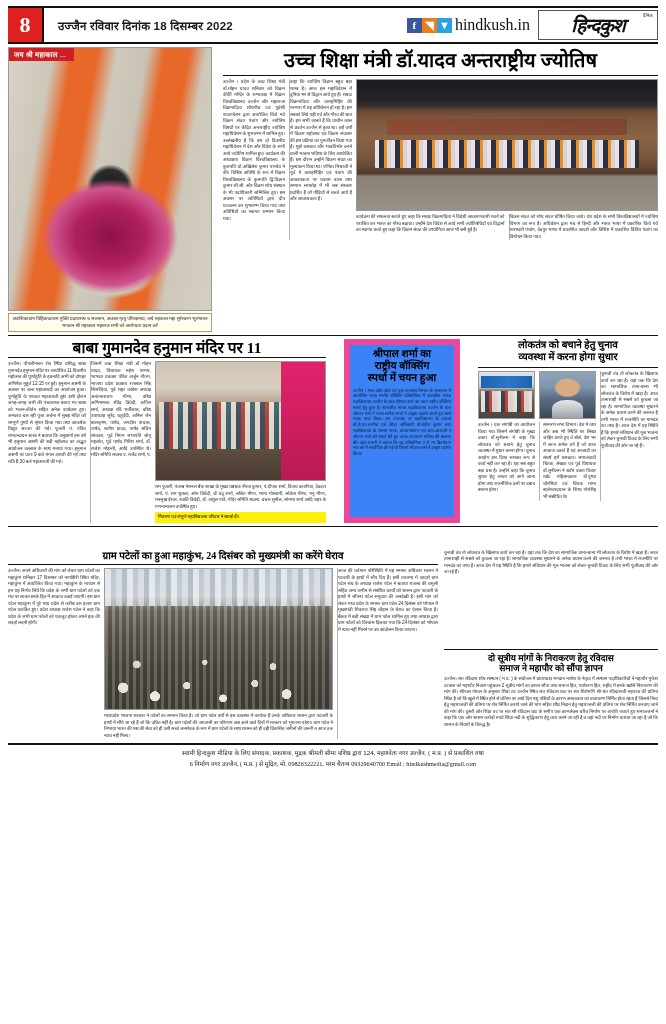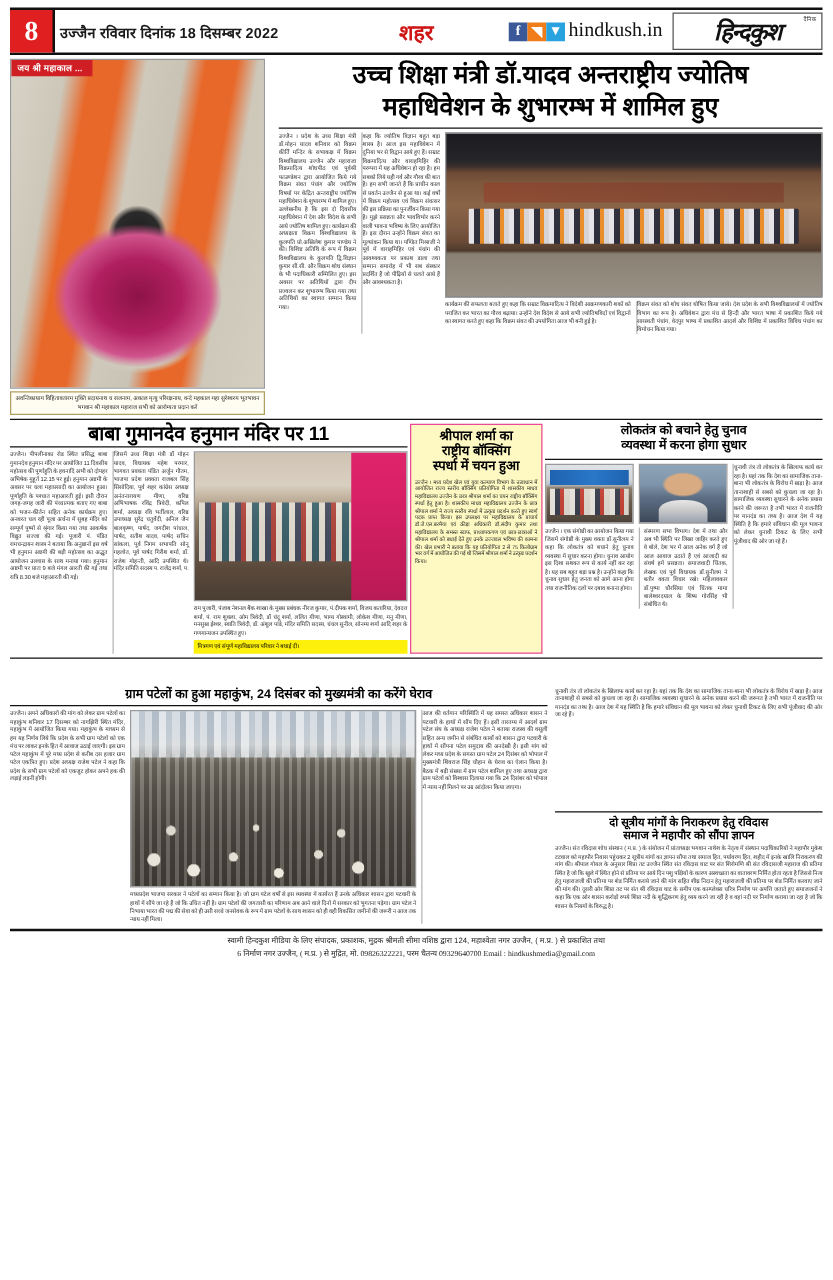--- a/index.html
+++ b/index.html
@@ -8,35 +8,35 @@
     width:666px;height:1024px;overflow:hidden;
     font-family:"Liberation Sans","DejaVu Sans",sans-serif;
     color:#111;
   }
   .page{position:relative;width:666px;height:1024px;box-sizing:border-box;padding:6px 8px 4px 8px;}
 
   
   .masthead{display:flex;align-items:stretch;height:34px;border-top:2px solid #111;border-bottom:2px solid #111;margin-bottom:3px;}
   .pagebox{width:34px;background:#e02020;color:#fff;display:flex;align-items:center;justify-content:center;
            font-weight:bold;font-size:22px;font-family:"Liberation Serif",serif;border-right:2px solid #111;}
-  .dateline{flex:0 0 230px;display:flex;align-items:center;padding-left:4px;font-size:11.5px;font-weight:bold;color:#1a1a1a;letter-spacing:.2px;}
+  .dateline{flex:0 0 230px;display:flex;align-items:center;padding-left:14px;font-size:11.5px;font-weight:bold;color:#1a1a1a;letter-spacing:.2px;}
   .sectionname{flex:0 0 110px;display:flex;align-items:center;justify-content:center;color:#d01515;font-weight:bold;font-size:17px;font-family:"Liberation Serif",serif;}
   .socialwrap{flex:1;display:flex;align-items:center;justify-content:flex-end;gap:0;padding-right:8px;}
   .sicon{width:15px;height:15px;display:inline-flex;align-items:center;justify-content:center;color:#fff;font-size:11px;font-weight:bold;font-family:"Liberation Serif",serif;}
   .s-fb{background:#3b5998;}
   .s-rss{background:#f07d1a;}
   .s-tw{background:#29a3e0;}
   .siteurl{font-size:16px;margin-left:3px;color:#111;font-family:"Liberation Serif",serif;}
   .logobox{flex:0 0 118px;border:1px solid #555;margin:2px 0;display:flex;align-items:center;justify-content:center;position:relative;}
   .logotext{font-family:Liberation Serif, serif;font-weight:bold;font-style:italic;font-size:19px;letter-spacing:-1px;}
   .logotag{position:absolute;top:1px;right:4px;font-size:4.5px;letter-spacing:.2px;color:#222;}
 
   
   .rule{border-top:1.5px solid #111;}
-  .hl{font-weight:bold;font-family:Liberation Sans, sans-serif;line-height:1.15;text-align:center;color:#000;}
+  .hl{font-weight:bold;font-family:Liberation Serif, serif;line-height:1.15;text-align:center;color:#000;}
   .body-col{font-size:4.6px;line-height:1.42;text-align:justify;color:#2b2b2b;hyphens:auto;word-spacing:-0.3px;}
   .body-col.sm{font-size:4.2px;line-height:1.38;}
   .caption{font-size:4.6px;line-height:1.45;text-align:center;color:#222;}
 
   
   .photo{position:relative;overflow:hidden;background:#cfcfcf;}
 
   
   .temple{
     background:
@@ -167,21 +167,20 @@
   .blk-title{margin:2px 0 3px 0;}
 </style>
 </head>
 <body>
 
 <div class="page">
 
   <div class="masthead">
     <div class="pagebox">8</div>
     <div class="dateline">उज्जैन रविवार दिनांक 18 दिसम्बर  2022</div>
-    <div class="sectionname">शहर</div>
     <div class="socialwrap">
       <span class="sicon s-fb">f</span>
       <span class="sicon s-rss">◥</span>
       <span class="sicon s-tw">▼</span>
       <span class="siteurl">hindkush.in</span>
     </div>
     <div class="logobox">
       <span class="logotag">दैनिक</span>
       <span class="logotext">हिन्दकुश</span>
     </div>
@@ -191,58 +190,57 @@
 
     <div style="flex:0 0 204px;">
       <div class="photo temple" style="height:262px;border:1px solid #999;">
         <div class="tempbanner">जय श्री महाकाल ...</div>
       </div>
       <div class="caption" style="border:1px solid #b0a060;background:#fffdf2;padding:2px 3px;margin-top:2px;">अवन्तिकायाम विहितावतारम  मुक्ति प्रदायनाथ च सजनाम, अकाल मृत्यु परिरक्षनाय,  वन्दे महकाल महा सुरेश्वरम भूतभावन भगवान श्री महाकाल महाराज सभी को आरोग्यता प्रदान करें</div>
     </div>
 
     <div style="flex:1;">
       <div class="hl hl-xl blk-title">उच्च शिक्षा मंत्री डॉ.यादव अन्तराष्ट्रीय ज्योतिष</div>
-      <div class="hl hl-xl" style="margin-bottom:4px;">महाधिवेशन के शुभारम्भ में शामिल हुए</div>
       <div class="rule" style="margin-bottom:3px;"></div>
 
       <div class="cols" style="gap:4px;">
         <div style="flex:0 0 62px;" class="body-col">उज्जैन । प्रदेश के उच्च शिक्षा मंत्री डॉ.मोहन यादव शनिवार को विक्रम कीर्ति मन्दिर के सभाकक्ष में विक्रम विश्वविद्यालय उज्जैन और महाराजा विक्रमादित्य शोधपीठ एवं पूर्वश्री फाउण्डेशन द्वारा आयोजित किये गये विक्रम संवत पंचांग और ज्योतिष विषयों पर केंद्रित अन्तराष्ट्रीय ज्योतिष महाधिवेशन के शुभारम्भ में शामिल हुए। उल्लेखनीय है कि इस दो दिवसीय महाधिवेशन में देश और विदेश के सभी आये ज्योतिष शामिल हुए। कार्यक्रम की अध्यक्षता विक्रम विश्वविद्यालय के कुलपति प्रो.अखिलेश कुमार पाण्डेय ने की। विशिष्ट अतिथि के रूप में विक्रम विश्वविद्यालय के कुलपति द्वि.विज्ञान कुमार सी.सी. और विक्रम शोध संस्थान के भी पदाधिकारी सम्मिलित हुए। इस अवसर पर अतिथियों द्वारा दीप प्रज्वलन कर शुभारम्भ किया गया तथा अतिथियों का स्वागत सम्मान किया गया।</div>
         <div style="flex:0 0 62px;" class="body-col vline">कहा कि ज्योतिष विज्ञान बहुत बड़ा शास्त्र है। आज इस महाविवेशन में दुनिया भर से विद्वान आये हुए हैं। सम्राट विक्रमादित्य और वाराहमिहिर की परम्परा में यह अधिवेशन हो रहा है। हम सबको लिये यही गर्व और गौरव की बात है। हम सभी जानते हैं कि प्राचीन काल से प्रवर्तन उज्जैन से हुआ था। कई वर्षों में विक्रम महोत्सव एवं विक्रम संवत्सर की इस प्रक्रिया का पुनर्जीवन किया गया है। मुझे प्रसन्नता और भावविभोर करने वाली भावना भविष्य के लिए आयोजित हैं। इस दौरान उन्होंने विक्रम संवत का मूल्यांकन किया था। पण्डित मिश्राजी ने पूर्व में वाराहमिहिर एवं पंचांग की आवश्यकता पर प्रकाश डाला तथा सम्मान समारोह में भी सब संस्कार प्रदर्शित हैं जो पीढ़ियों से चलते आये हैं और आवश्यकता है।</div>
         <div style="flex:1;">
           <div class="photo stage" style="height:130px;border:1px solid #999;"></div>
           <div class="cols" style="gap:4px;margin-top:3px;">
             <div style="flex:1;" class="body-col">कार्यक्रम की सफलता बताते हुए कहा कि सम्राट विक्रमादित्य ने विदेशी आक्रमणकारी शकों को पराजित कर भारत का गौरव बढ़ाया। उन्होंने देश विदेश से आये सभी ज्योतिषविदों एवं विद्वानों का स्वागत करते हुए कहा कि विक्रम संवत की उपयोगिता आज भी बनी हुई है।</div>
             <div style="flex:1;" class="body-col vline">विक्रम संवत को शोध संवत घोषित किया जाये। देश प्रदेश के सभी विश्वविद्यालयों में ज्योतिष विभाग का रूप है। अधिवेशन द्वारा मंच से हिन्दी और भारत भाषा में प्रकाशित किये गये सारस्वती पंचांग, वेदपुर भाष्य में प्रकाशित आदर्श और विशिष्ट में प्रकाशित विविध पंचांग का विमोचन किया गया।</div>
           </div>
         </div>
       </div>
     </div>
   </div>
 
   <div class="rule" style="margin:3px 0;"></div>
 
-  <div class="cols sec" style="gap:2px;">
+  <div class="cols sec" style="gap:18px;">
 
     <div style="flex:0 0 318px;">
       <div class="hl hl-lg">बाबा गुमानदेव हनुमान मंदिर पर 11</div>
       <div class="rule" style="margin-bottom:3px;"></div>
       <div class="cols" style="gap:4px;">
         <div style="flex:0 0 78px;" class="body-col">उज्जैन। पीपलीनाका रोड स्थित प्रसिद्ध बाबा गुमानदेव हनुमान मंदिर पर आयोजित 11 दिवसीय महोत्सव की पूर्णाहुति के हवनादि अभी को दोपहर अभिषेक मुहूर्त 12.15 पर हुई। हनुमान अष्टमी के अवसर पर चला महाप्रसादी का आयोजन हुआ। पूर्णाहुति के पश्चात महाआरती हुई। इसी दौरान जगह-जगह जारी की पंच्चात्मक बताए गए बाबा को भजन-कीर्तन सहित अनेक कार्यक्रम हुए। अनवरत चल रही पूजा अर्चना में सुबह मंदिर को सम्पूर्ण पुष्पों से श्रृंगार किया गया तथा आकर्षक विद्युत सज्जा की गई। पूजारी पं. पंडित रामचन्द्रायन शास्त्र ने बताया कि अनुष्ठानों इस वर्ष भी हनुमान अष्टमी की बड़ी महोत्सव का अद्भुत आयोजन उल्लास के साथ मनाया गया। हनुमान अष्टमी पर प्रातः 9 बजे मंगल आरती की गई तथा रात्रि 8.30 बजे महाआरती की गई।</div>
         <div style="flex:0 0 60px;" class="body-col vline">जिसमें उच्च शिक्षा मंत्री डॉ मोहन यादव, विधायक महेश परमार, भागवत प्रवक्ता पंडित अर्जुन गौतम, भाजपा प्रदेश प्रवक्ता राजबल सिंह सिसोदिया, पूर्व शहर कांग्रेस अध्यक्ष अनंतनारायण मीणा, वरिष्ठ अभिभाषक रविंद्र त्रिवेदी, कपिल शर्मा, अध्यक्ष रवि भर्तीलाल, वरिष्ठ उपाध्यक्ष सुरेंद्र चतुर्वेदी, अनिल जैन बालकृष्ण, पार्षद, जगदीश पांचाल, पार्षद, सतीश यादव, पार्षद सचिन सांकला, पूर्व निगम सभापति सोनू गहलोत, पूर्व पार्षद गिरीश शर्मा, डॉ. राजेश मोहन्ती, आदि उपस्थित थे। मंदिर समिति सदस्य प. राजेंद्र शर्मा, प.</div>
         <div style="flex:1;">
           <div class="photo indoor" style="height:118px;border:1px solid #999;">
             <div class="idol"></div>
           </div>
           <div class="body-col" style="margin-top:3px;">राम पुजारी, पंजाब नेशनल बैंक शाखा के मुख्य प्रबंधक नीरज कुमार, पं.दीपक शर्मा, विजय कतारिया, देवदत्त शर्मा, पं. राम शुक्ला, ओम त्रिवेदी, डॉ चंदू शर्मा, ललित मीणा, भाग्य गोस्वामी, लोकेश मीणा, मनु मीणा, मनसुख ईश्वर, स्वाति त्रिवेदी, डॉ. अंशुल पांडे, मंदिर समिति सदस्य, चंचल सुनील, सोनम्य शर्मा आदि शहर के गणमान्यजन उपस्थित हुए।</div>
           <div class="yellowbox body-col" style="margin-top:2px;color:#000;">मित्रगण एवं संपूर्ण महाविद्यालय परिवार ने बधाई दी।</div>
         </div>
       </div>
     </div>
 
-    <div style="flex:0 0 98px;background:#fef9c3;border:1px solid #ec4899;padding:3px;">
+    <div style="flex:0 0 98px;background:#3b82f6;border:6px solid #ec4899;padding:3px;">
       <div class="hl hl-sm">श्रीपाल शर्मा का</div>
       <div class="hl hl-sm">राष्ट्रीय बॉक्सिंग</div>
       <div class="hl hl-sm" style="margin-bottom:3px;">स्पर्धा में चयन हुआ</div>
       <div class="body-col sm" style="color:#1a1a1a;">उज्जैन । मध्य प्रदेश खेल एवं युवा कल्याण विभाग के तत्वाधान में आयोजित राज्य स्तरीय बॉक्सिंग प्रतियोगिता में शासकीय माधव महाविद्यालय उज्जैन के छात्र श्रीपाल शर्मा का चयन राष्ट्रीय बॉक्सिंग स्पर्धा हेतु हुआ है। शासकीय माधव महाविद्यालय उज्जैन के छात्र श्रीपाल शर्मा ने राज्य स्तरीय स्पर्धा में उत्कृष्ट प्रदर्शन करते हुए स्वर्ण पदक प्राप्त किया। इस उपलक्ष्य पर महाविद्यालय के प्राचार्य डॉ.जे.एल.बरमैया एवं क्रीड़ा अधिकारी डॉ.संदीप कुमार तथा महाविद्यालय के समस्त स्टाफ, प्राध्यापकगण एवं छात्र-छात्राओं ने श्रीपाल शर्मा को बधाई देते हुए उनके उज्जवल भविष्य की कामना की। खेल प्रभारी ने बताया कि यह प्रतियोगिता 2 से 75 किलोग्राम भार वर्ग में आयोजित की गई थी जिसमें श्रीपाल शर्मा ने उत्कृष्ट प्रदर्शन किया।</div>
     </div>
 
     <div style="flex:1;">
       <div class="hl hl-md">लोकतंत्र को बचाने हेतु चुनाव</div>
       <div class="hl hl-md" style="margin-bottom:5px;">व्यवस्था में करना होगा सुधार</div>
       <div class="rule" style="margin-bottom:3px;"></div>

